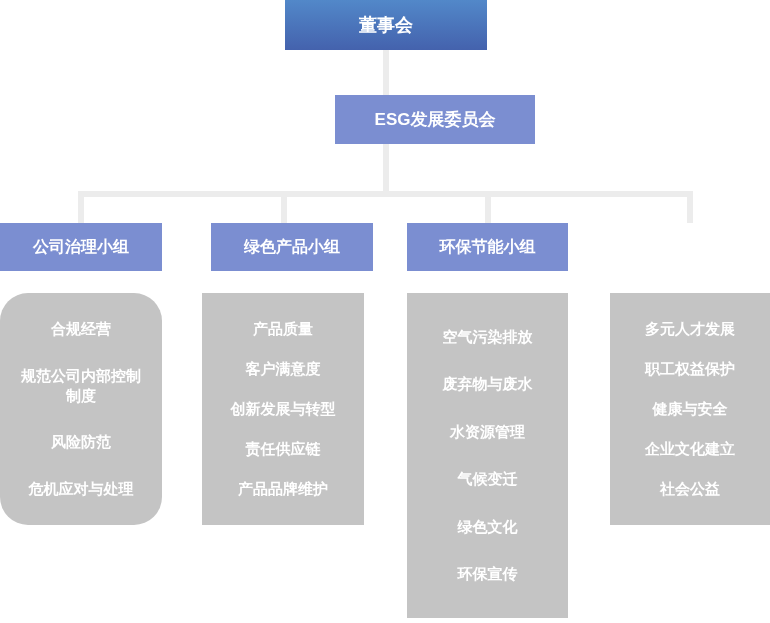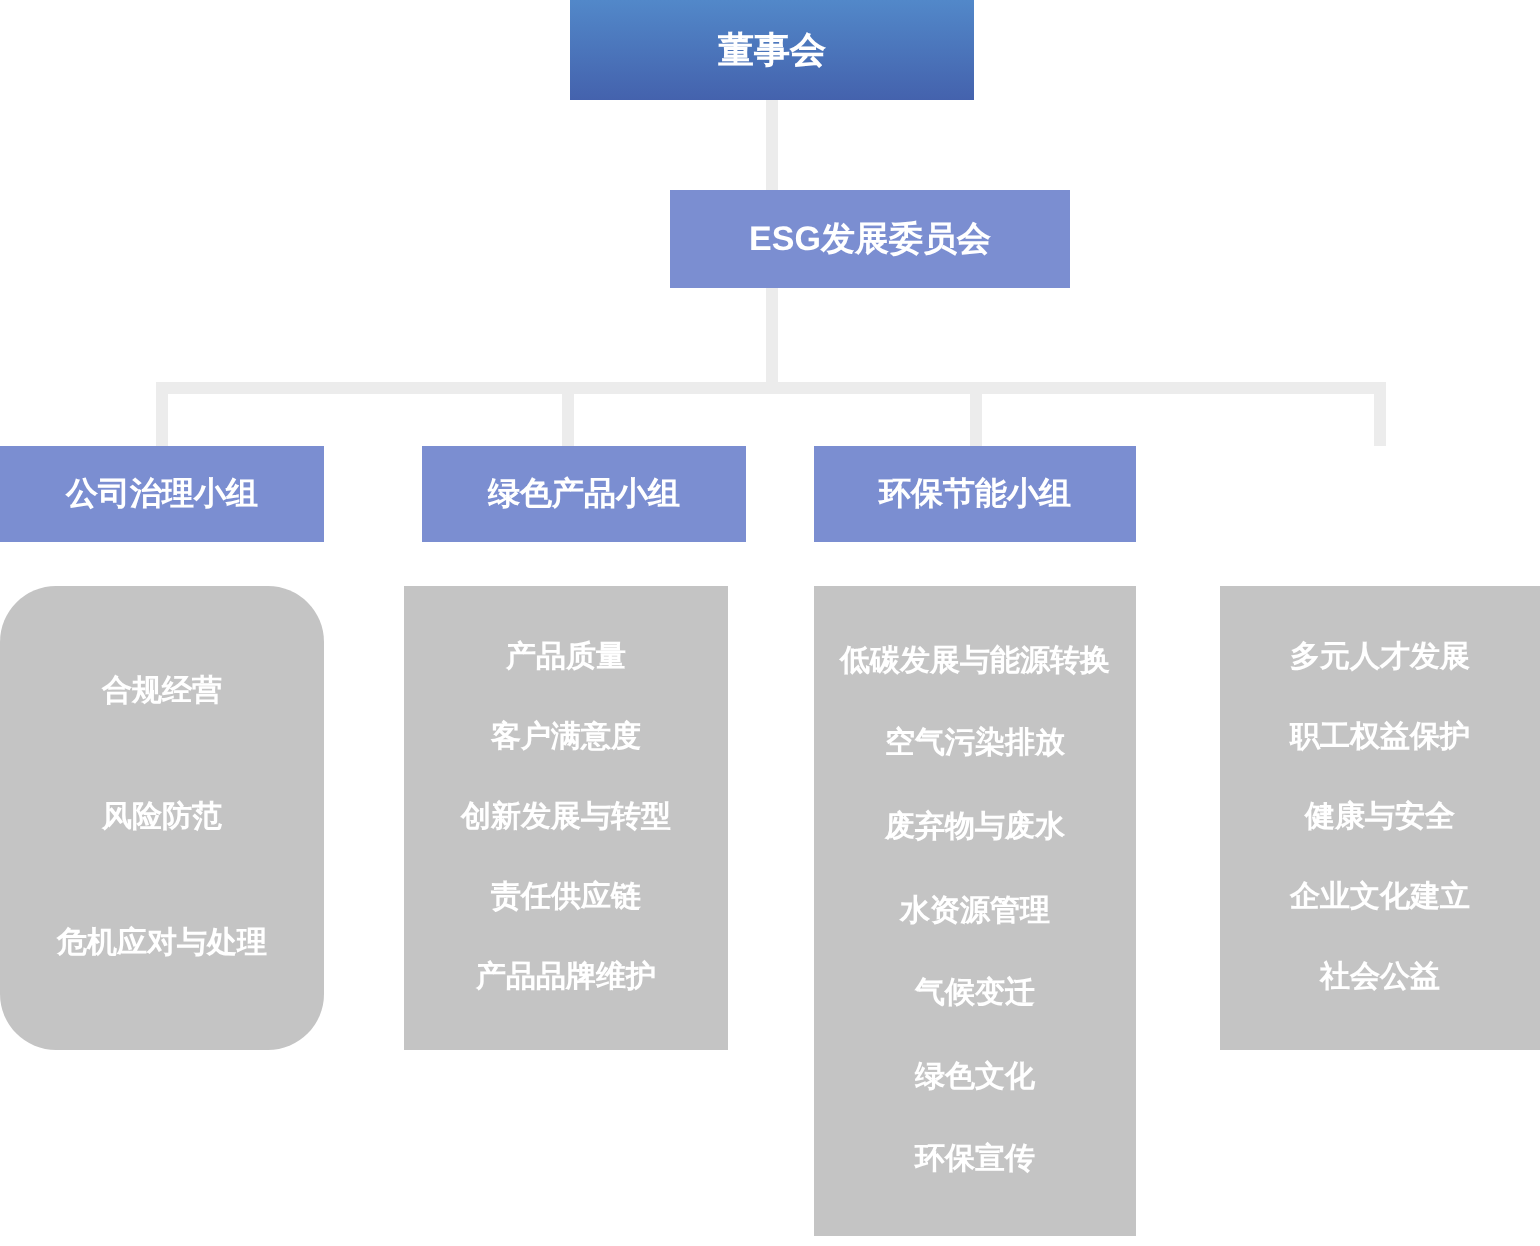--- a/index.html
+++ b/index.html
@@ -100,34 +100,34 @@
   </div>
   <div class="node group-header gh-1">
     <span>绿色产品小组</span>
   </div>
   <div class="node group-header gh-2">
     <span>环保节能小组</span>
   </div>
 
   <div class="panel p-0">
     <div class="item">合规经营</div>
+    <div class="item">规范公司内部控制制度</div>
     <div class="item">风险防范</div>
     <div class="item">危机应对与处理</div>
   </div>
 
   <div class="panel p-1">
     <div class="item">产品质量</div>
     <div class="item">客户满意度</div>
     <div class="item">创新发展与转型</div>
     <div class="item">责任供应链</div>
     <div class="item">产品品牌维护</div>
   </div>
 
   <div class="panel p-2">
-    <div class="item">低碳发展与能源转换</div>
     <div class="item">空气污染排放</div>
     <div class="item">废弃物与废水</div>
     <div class="item">水资源管理</div>
     <div class="item">气候变迁</div>
     <div class="item">绿色文化</div>
     <div class="item">环保宣传</div>
   </div>
 
   <div class="panel p-3">
     <div class="item">多元人才发展</div>

